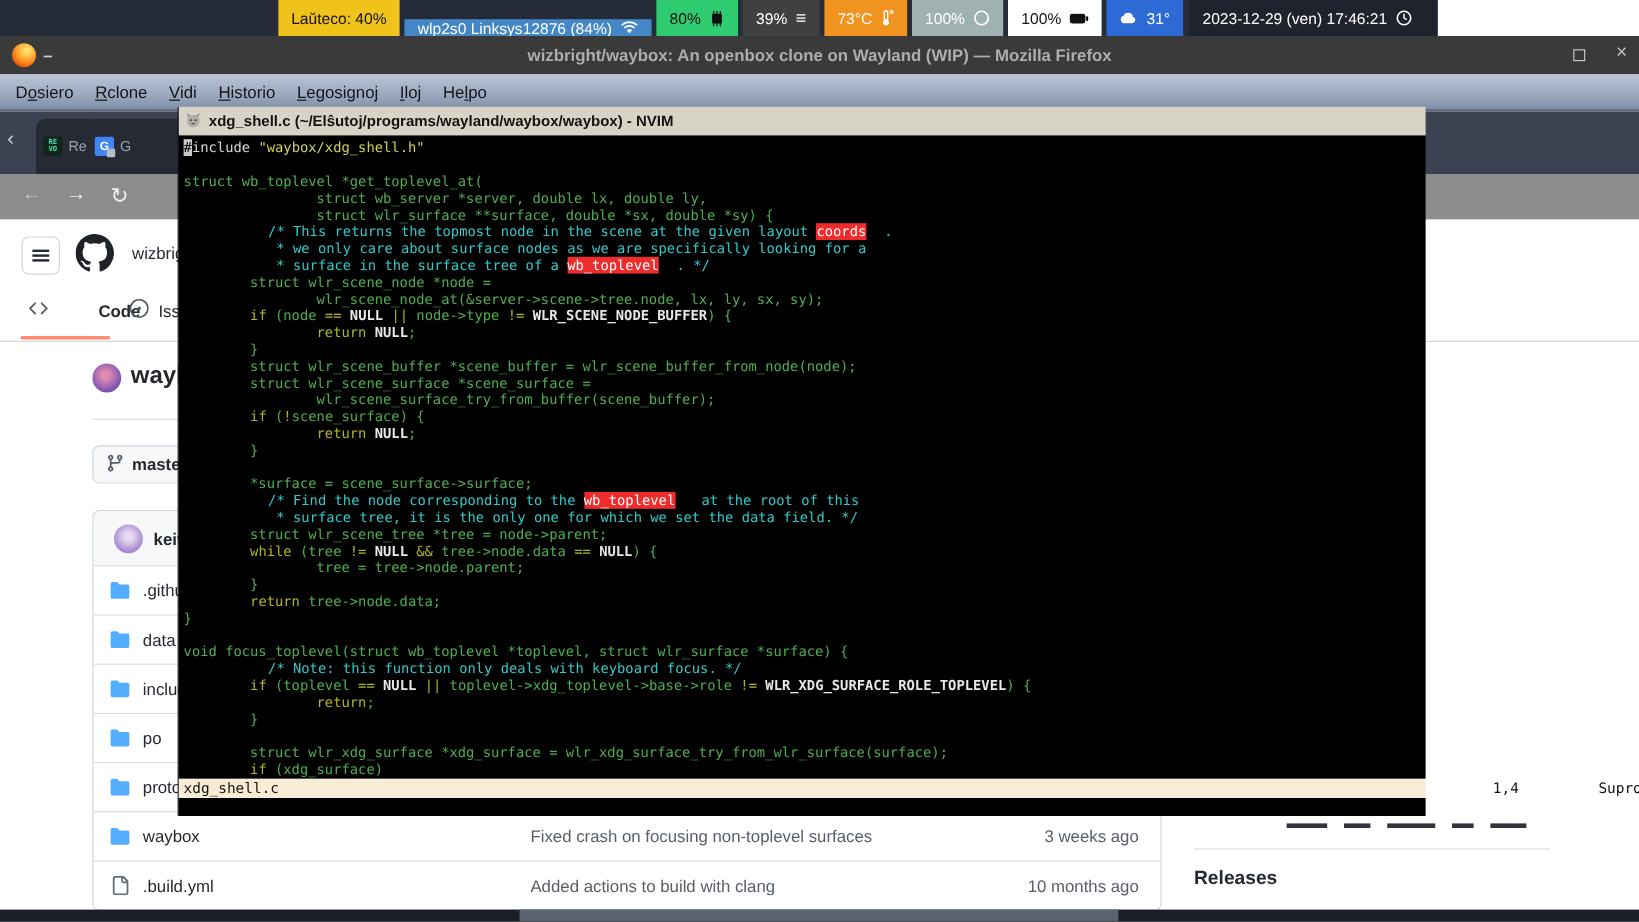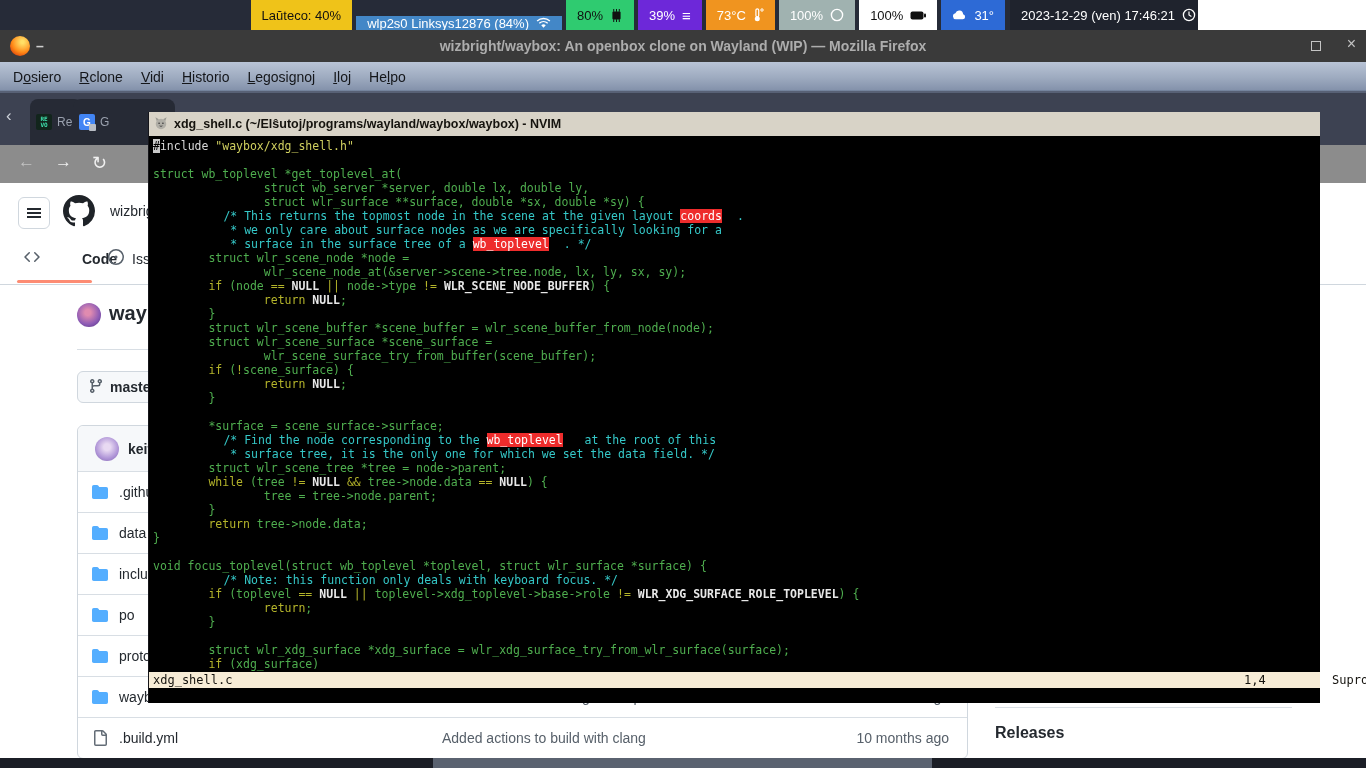--- a/index.html
+++ b/index.html
@@ -88,21 +88,21 @@
   .sb-frag{left:1072px;top:503px;width:220px;height:4px;overflow:hidden;display:flex;gap:14px;}
   .sb-frag i{display:block;height:4px;background:#2f353c;}
   .sb-divider{left:995px;top:524px;width:297px;border-top:1px solid #d8dee4;}
   .sb-title{left:995px;top:541px;font-size:16px;font-weight:700;}
 
   
   .hscroll{left:0;top:758px;width:1366px;height:10px;background:#1b1e26;}
   .hthumb{left:433px;top:0;width:499px;height:10px;background:#5a6270;}
 
   
-  .nvim{left:148px;top:112px;width:1172px;height:591px;border-left:1px solid #15151a;box-sizing:border-box;}
+  .nvim{left:148px;top:89px;width:1040px;height:591px;border-left:1px solid #15151a;box-sizing:border-box;}
   .nv-title{height:24px;background:#d8d3c7;display:flex;align-items:center;gap:6px;padding-left:5px;
             font-size:12.5px;font-weight:bold;color:#15130e;}
   .nv-term{height:536px;background:#000;padding:3px 0 0 4px;box-sizing:border-box;overflow:hidden;
            font-family:"DejaVu Sans Mono",monospace;font-size:11.5px;line-height:14px;white-space:pre;}
   .nv-term .ln{height:14px;}
   .nv-term .g{color:#4fae4f;}
   .nv-term .k{color:#b3b32a;}
   .nv-term .w{color:#e8e8e8;font-weight:bold;}
   .nv-term .c{color:#35c8c8;margin-left:15px;}
   .nv-term .s{color:#cfcf5f;}
@@ -144,21 +144,21 @@
               <line x1="7" y1="0" x2="7" y2="3"></line>
               <line x1="10" y1="0" x2="10" y2="3"></line>
               <line x1="4" y1="11" x2="4" y2="14"></line>
               <line x1="7" y1="11" x2="7" y2="14"></line>
               <line x1="10" y1="11" x2="10" y2="14"></line>
             </g>
             <rect x="2.6" y="2.6" width="8.8" height="8.8" rx="1.2" fill="#111"></rect>
           </svg>
         </span>
     </div>
-    <div class="seg" style="background:#6d28d9;color:#fff;">
+    <div class="seg" style="background:#404040;color:#fff;">
       <span>39%</span>
       <span style="font-size:15px;font-weight:bold;">≡</span>
     </div>
     <div class="seg" style="background:#f0941f;color:#fff;">
       <span>73°C</span>
       <span>
           <svg width="11" height="14" viewBox="0 0 11 14">
             <rect x="2.9" y="0.8" width="2.8" height="8.2" rx="1.4" fill="none" stroke="#fff" stroke-width="1.2"></rect>
             <circle cx="4.3" cy="10.8" r="2.5" fill="#fff"></circle>
             <circle cx="9" cy="2" r="1.2" fill="none" stroke="#fff" stroke-width="1"></circle>
@@ -183,21 +183,21 @@
         </span>
     </div>
     <div class="seg" style="background:#2d6ad6;color:#fff;">
       <span>
           <svg width="15" height="10" viewBox="0 0 16 10">
             <path d="M4 9.6 a3.3 3.3 0 0 1 -.4-6.5 4.3 4.3 0 0 1 8.3 1 2.8 2.8 0 0 1 -.5 5.5 Z" fill="#fff"></path>
           </svg>
         </span>
       <span>31°</span>
     </div>
-    <div class="seg" style="background:#1f232d;color:#fff;margin-left:5px;padding-right:2px;">
+    <div class="seg" style="background:#1f232d;color:#fff;margin-left:5px;padding-right:21px;">
       <span>2023-12-29 (ven) 17:46:21</span>
       <span>
           <svg width="14" height="14" viewBox="0 0 14 14">
             <circle cx="7" cy="7" r="5.6" fill="none" stroke="#fff" stroke-width="1.3"></circle>
             <path d="M7 3.5 V7 L9.4 8.4" stroke="#fff" fill="none" stroke-width="1.2"></path>
           </svg>
         </span>
     </div>
   </div>
 

